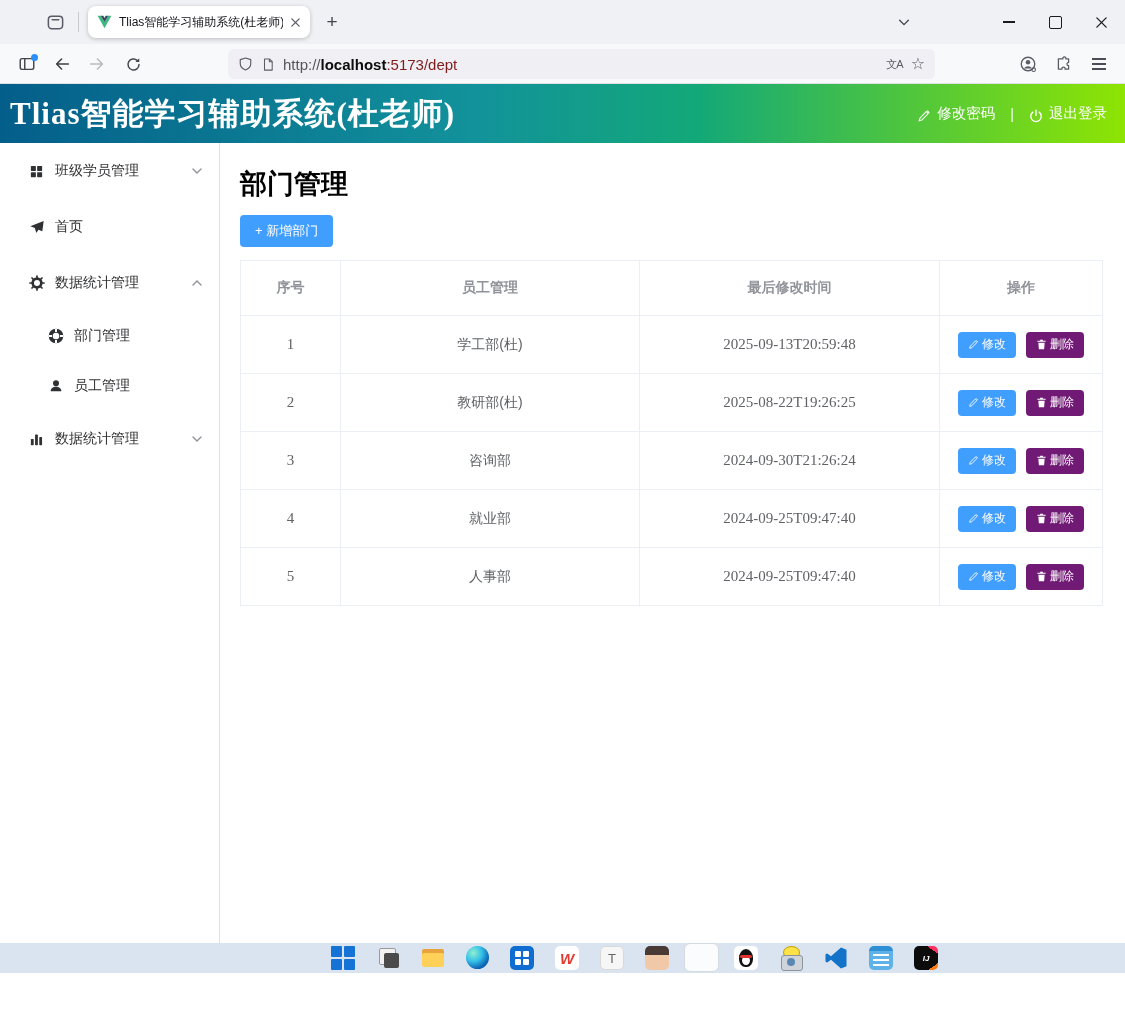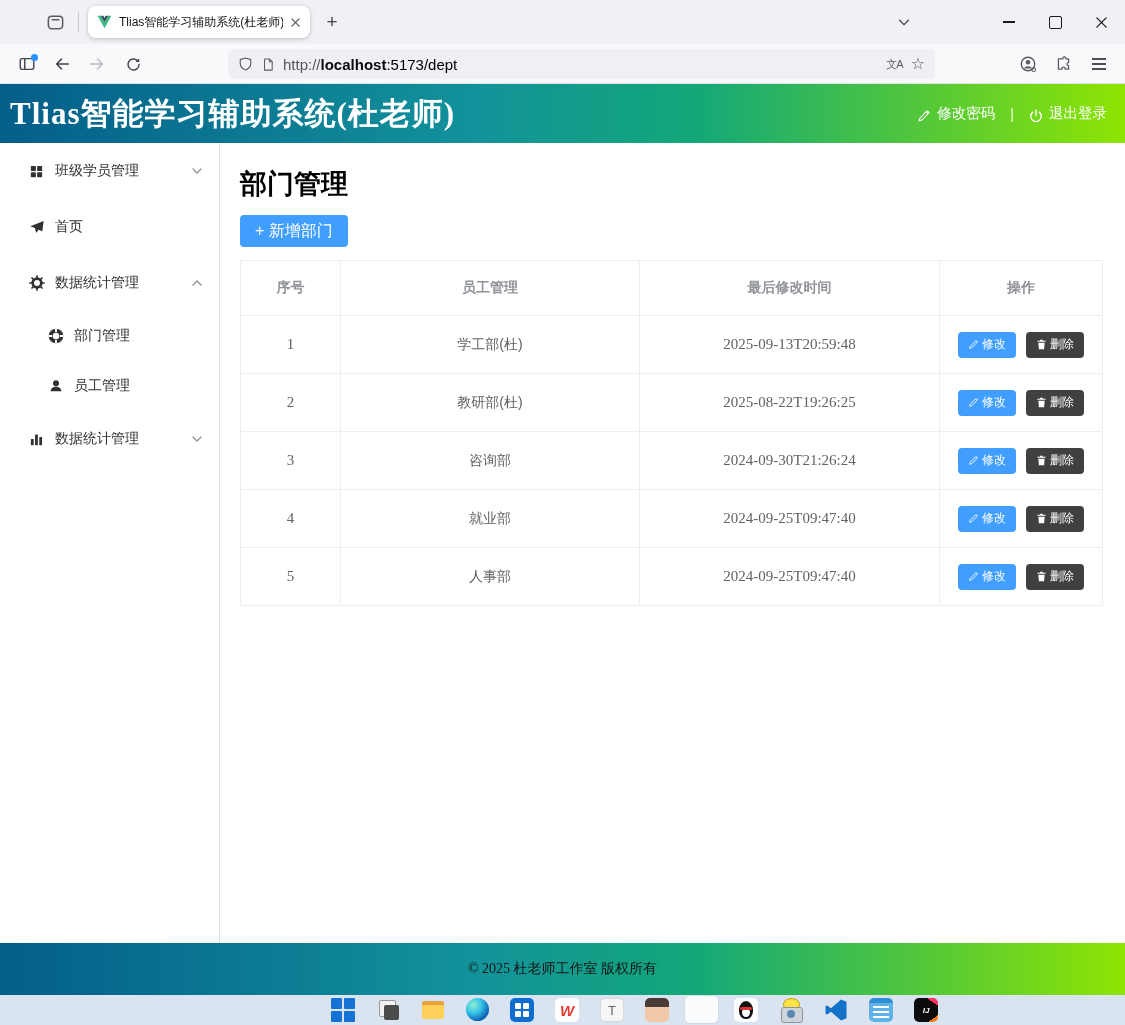--- a/index.html
+++ b/index.html
@@ -17,21 +17,21 @@
   .winctl{position:absolute;top:0;height:44px;width:46px;display:flex;align-items:center;justify-content:center;}
   .winctl.min{left:986px}.winctl.max{left:1032px}.winctl.cls{left:1078px}
   .max-box{width:11px;height:11px;border:1.4px solid #1b1b1f;border-radius:2px;}
   .min-bar{width:12px;height:1.6px;background:#1b1b1f;}
 
   .navbar{position:relative;height:40px;background:#f8f9fb;border-bottom:1px solid #e0e0e6;box-sizing:border-box;}
   .nav-ic{position:absolute;top:4px;width:32px;height:32px;display:flex;align-items:center;justify-content:center;border-radius:4px;}
   .urlbar{position:absolute;left:228px;top:5px;width:707px;height:30px;background:#f0f0f4;border-radius:6px;display:flex;align-items:center;padding:0 10px;box-sizing:border-box;gap:8px;}
   .urltext{font-size:15px;color:#55565a;flex:1;white-space:nowrap;overflow:hidden;}
   .urltext b{color:#0c0c0d;font-weight:700;}
-  .urltext .rest{color:#000000;}
+  .urltext .rest{color:#7f1d1d;}
   .translate{font-size:11px;color:#5b5b66;letter-spacing:-1px;}
   .star{font-size:16px;color:#5b5b66;line-height:1;}
   .hamburger{display:flex;flex-direction:column;gap:3px;}
   .hamburger i{width:14px;height:1.8px;background:#4c4c55;}
   .bluedot{position:absolute;right:5px;top:6px;width:7px;height:7px;border-radius:50%;background:#2b90ff;}
 
   
   .app-header{height:59px;background:linear-gradient(90deg,#045e8a 0%,#12929b 42%,#13a878 62%,#8ee402 100%);display:flex;align-items:center;justify-content:space-between;padding:0 18px 0 10px;color:#fff;box-sizing:border-box;}
   .app-title{font-family:"Liberation Serif","DejaVu Serif",serif;font-size:31px;font-weight:700;letter-spacing:1px;white-space:nowrap;}
   .hdr-actions{display:flex;align-items:center;gap:15px;font-size:14.5px;}
@@ -42,29 +42,29 @@
   .page-body{display:flex;height:800px;background:#fff;}
   .sidebar{width:220px;min-width:220px;border-right:1px solid #dcdfe6;box-sizing:border-box;background:#fff;}
   .menu-item{height:56px;display:flex;align-items:center;padding:0 16px 0 28px;font-size:14px;color:#303133;cursor:pointer;}
   .menu-item .lbl{flex:1;margin-left:10px;}
   .submenu .menu-item{height:50px;padding-left:47px;}
   .mi-icon{width:17px;height:17px;display:flex;align-items:center;justify-content:center;}
 
   
   .main{flex:1;padding:0 22px 0 20px;box-sizing:border-box;}
   .page-title{font-size:27px;line-height:34px;font-weight:800;color:#000;margin:24px 0 14px;}
-  .add-btn{display:inline-flex;align-items:center;background:#409eff;color:#fff;border:none;border-radius:4px;height:32px;padding:0 15px;font-size:16px;cursor:pointer;margin-bottom:13px;font-family:inherit;}
+  .add-btn{display:inline-flex;align-items:center;background:#409eff;color:#fff;border:none;border-radius:4px;height:32px;padding:0 15px;font-size:13px;cursor:pointer;margin-bottom:13px;font-family:inherit;}
   table.dept{width:100%;border-collapse:collapse;font-size:14px;background:#fff;}
   .dept th,.dept td{border:1px solid #ebeef5;text-align:center;padding:8px 6px;}
   .dept th{height:38px;color:#909399;font-weight:700;font-size:14px;}
   .dept td{height:41px;color:#606266;}
   .serif{font-family:"Liberation Serif","DejaVu Serif",serif;font-size:15px;}
   .op-btn{display:inline-flex;align-items:center;gap:3px;border:none;border-radius:4px;color:#fff;font-size:12px;height:26px;padding:0 10px;cursor:pointer;font-family:inherit;}
   .op-edit{background:#409eff;margin-right:10px;}
-  .op-del{background:#404040;}
+  .op-del{background:#701a75;}
 
   
   .footer{height:52px;background:linear-gradient(90deg,#045e8a 0%,#12929b 42%,#13a878 62%,#8ee402 100%);display:flex;align-items:center;justify-content:center;font-size:14px;color:#151515;font-family:"Liberation Serif","DejaVu Serif",serif;}
   .taskbar{height:30px;background:#d9e4f0;display:flex;align-items:flex-start;gap:21px;padding-left:331px;box-sizing:border-box;}
   .tb{position:relative;width:24px;height:24px;margin-top:3px;flex:0 0 auto;border-radius:4px;}
   .tb.active::before{content:"";position:absolute;inset:-3px -6px;background:#fafcfe;border:1px solid #d4dae1;border-radius:6px;}
   .tb>*{position:relative;}
   .tb-start{display:grid;grid-template-columns:11px 11px;grid-template-rows:11px 11px;gap:2px;padding-top:0;}
   .tb-start i{background:#1573d6;border-radius:1px;}
   .tb-task .b{position:absolute;left:3px;top:2px;width:15px;height:15px;background:#f2f2f2;border:1px solid #9a9a9a;border-radius:2px;}
@@ -406,23 +406,20 @@
                   </svg>
                   <span>删除</span>
                 </button>
             </td>
           </tr>
         </tbody>
       </table>
     </div>
   </div>
 
-  <div class="footer">
-    <span>© 2025 杜老师工作室 版权所有</span>
-  </div>
 
   <div class="taskbar">
     <div class="tb tb-start">
         <i></i>
         <i></i>
         <i></i>
         <i></i>
       </div>
     <div class="tb tb-task">
         <span class="b"></span>

